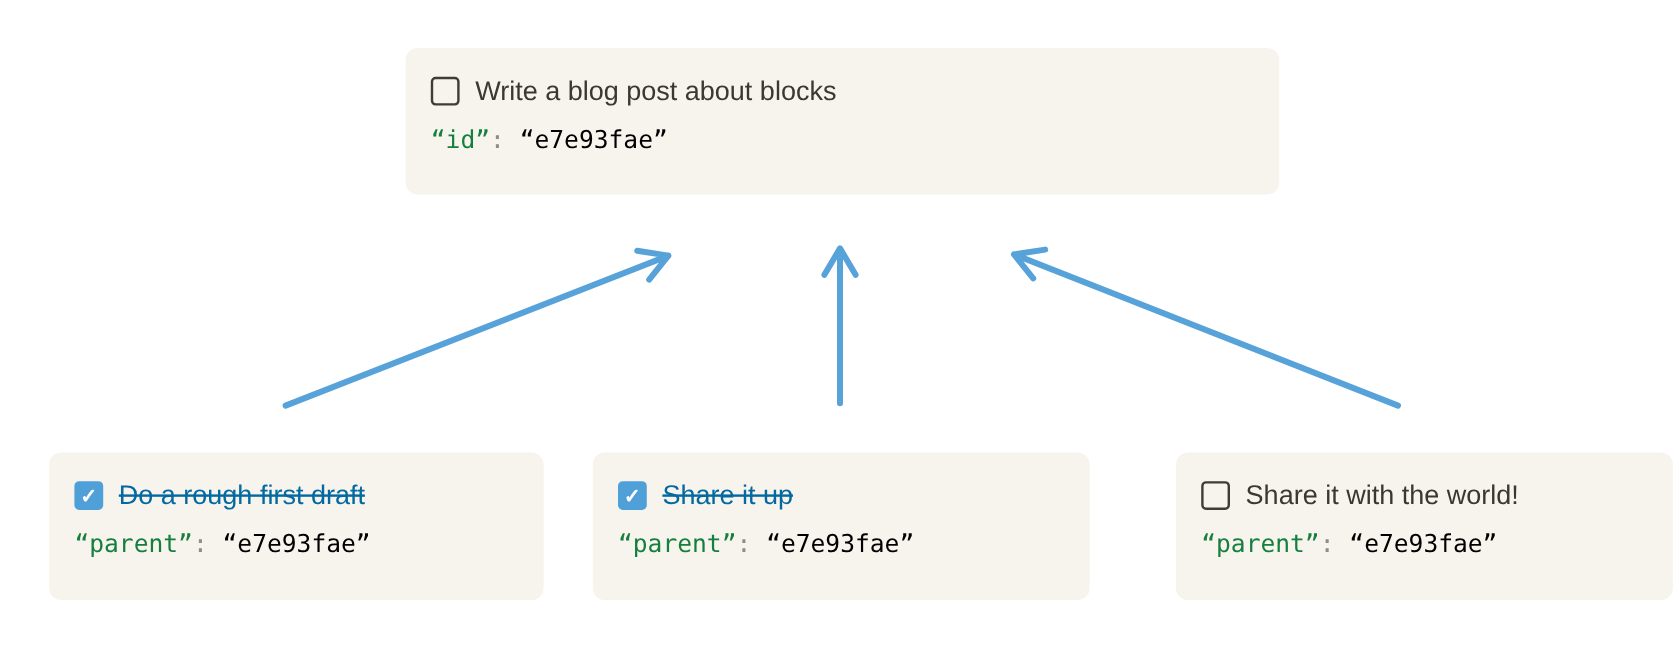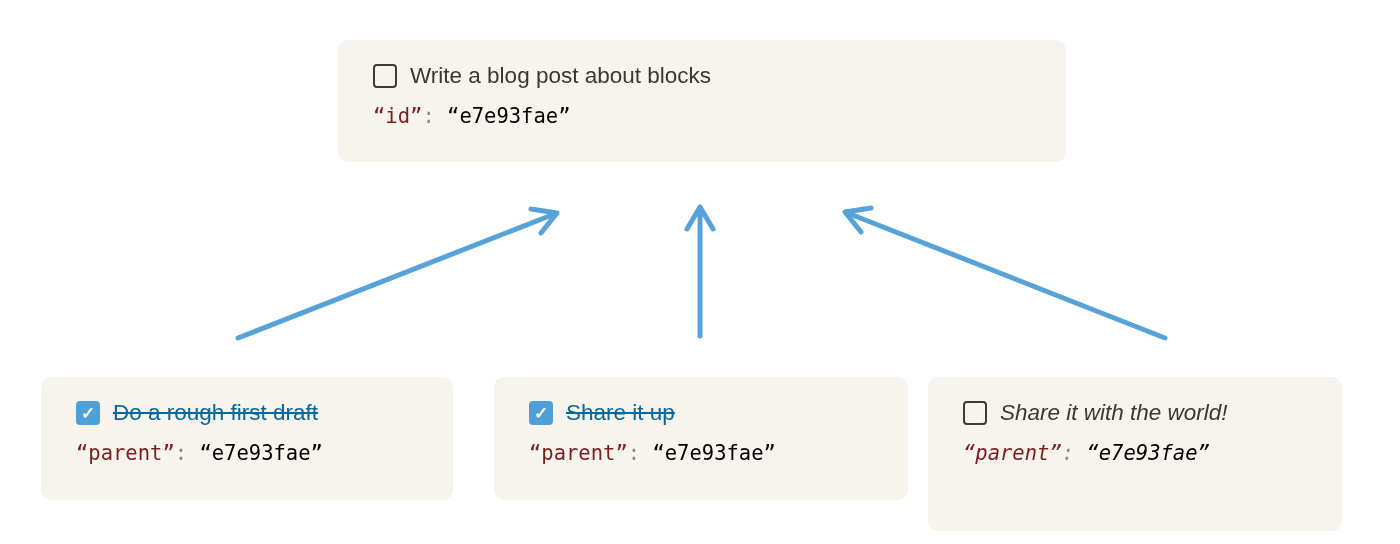--- a/index.html
+++ b/index.html
@@ -11,27 +11,27 @@
     overflow: hidden;
   }
   .arrows-layer {
     position: absolute; left: 0; top: 0;
     width: 1400px; height: 544px;
   }
   .card {
     position: absolute;
     background: #f7f3ed;
     border-radius: 10px;
-    padding: 21px 35px;
+    padding: 21px 21px;
     box-sizing: border-box;
   }
   .card-parent { left: 338px; top: 40px;  width: 728px; height: 122px; }
   .card-child-1 { left: 41px;  top: 377px; width: 412px; height: 123px; }
   .card-child-2 { left: 494px; top: 377px; width: 414px; height: 123px; }
-  .card-child-3 { left: 928px; top: 377px; width: 414px; height: 154px; font-style: italic; }
+  .card-child-3 { left: 980px; top: 377px; width: 414px; height: 123px; }
   .task-row {
     display: flex; align-items: center; gap: 13px;
     font-size: 22.5px; color: #3b3834;
     height: 30px;
   }
   .checkbox {
     flex: 0 0 auto;
     width: 24px; height: 24px;
     box-sizing: border-box;
     border: 2.5px solid #3f3b36;
@@ -50,21 +50,21 @@
     text-decoration: line-through;
     text-decoration-thickness: 2px;
   }
   .code-row {
     margin-top: 13px;
     font-family: "DejaVu Sans Mono", "Liberation Mono", monospace;
     font-size: 20.5px;
     white-space: pre;
     line-height: 1.25;
   }
-  .code-key   { color: #7f1d1d; text-align: right; }
+  .code-key   { color: #15803d; text-align: right; }
   .code-sep   { color: #8f8b86; }
   .code-value { color: #000000; }
 </style>
 </head>
 <body>
 
 <svg class="arrows-layer" width="1400" height="544" viewBox="0 0 1400 544" xmlns="http://www.w3.org/2000/svg">
   <g fill="none" stroke-width="5" stroke-linecap="round" stroke-linejoin="round" stroke="#57a3d9">
     <path d="M238 338 L557 213 M531 209 L557 213 L541 233"></path>
     <path d="M700 336 L700 207 M687 229 L700 207 L713 229"></path>

